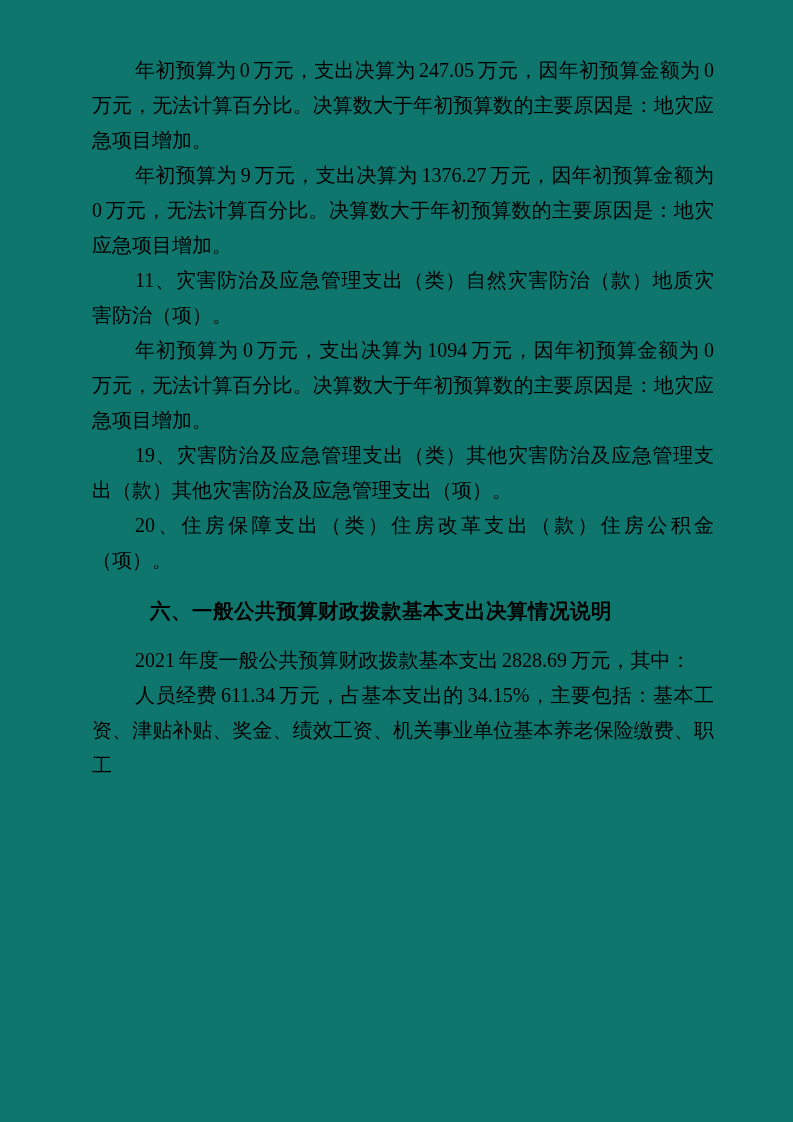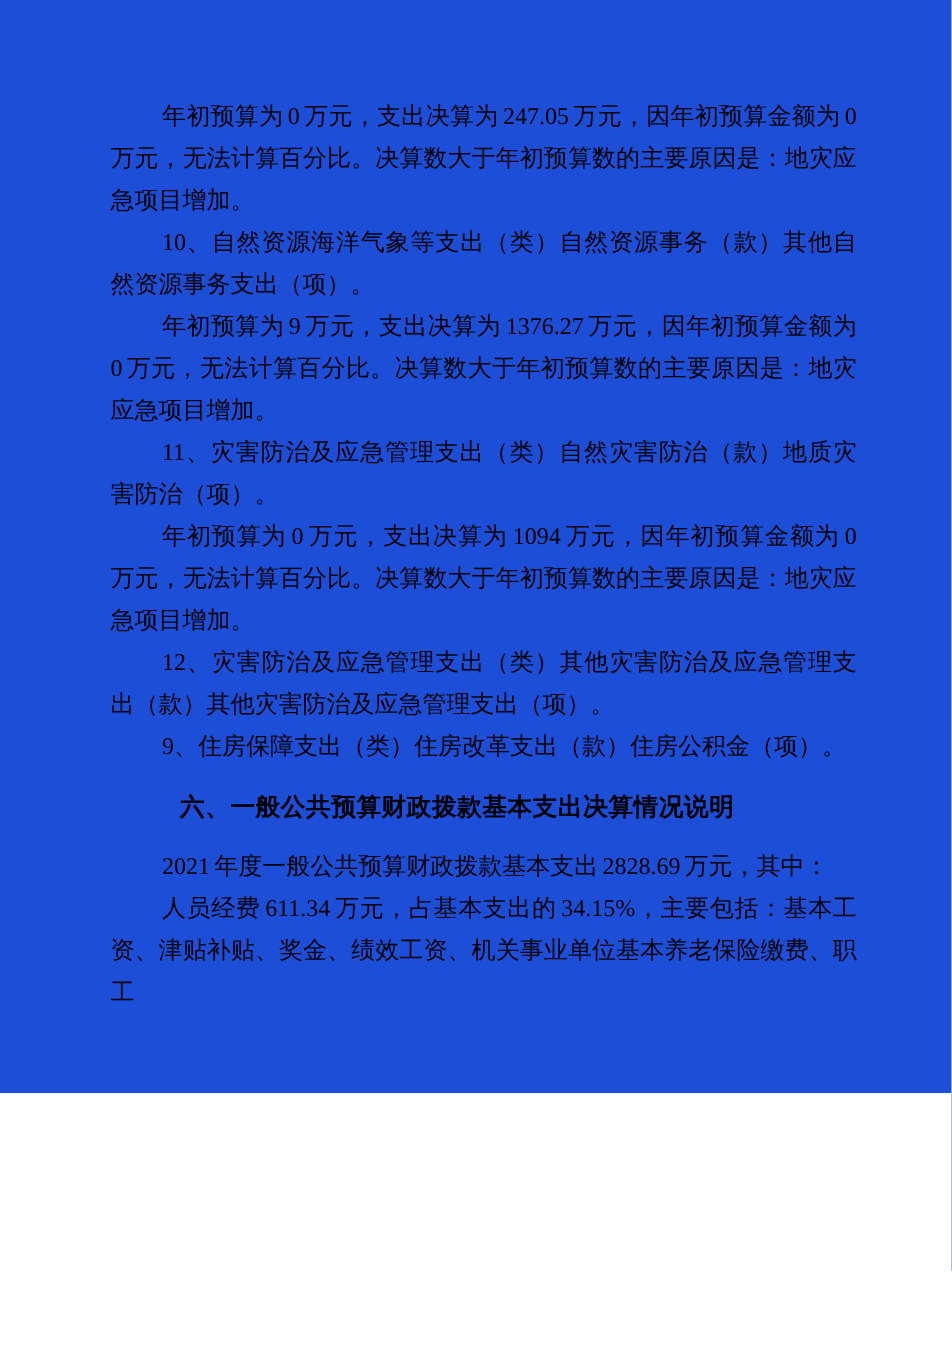--- a/index.html
+++ b/index.html
@@ -3,26 +3,26 @@
 <meta charset="utf-8">
 <style>
   html, body {
     margin: 0;
     padding: 0;
     background: #ffffff;
   }
   .page {
     position: relative;
     width: 793px;
-    height: 911px;
+    height: 1122px;
     margin: 0 auto;
-    background: #1d4ed8;
+    background: #0f766e;
     overflow: hidden;
     box-sizing: border-box;
-    padding: 80px 79px 0 92px;
+    padding: 53px 79px 0 92px;
   }
   .doc-body {
     width: 622px;
     color: #000000;
   }
   p.body-para {
     margin: 0;
     font-family: "Liberation Serif", "DejaVu Serif", serif;
     font-size: 20px;
     line-height: 35px;
@@ -43,23 +43,22 @@
     letter-spacing: 0.5px;
     color: #000000;
   }
 </style>
 </head>
 <body>
 
 <div class="page">
   <div class="doc-body" id="doc-body">
       <p class="body-para">年初预算为 0 万元，支出决算为 247.05 万元，因年初预算金额为 0 万元，无法计算百分比。决算数大于年初预算数的主要原因是：地灾应急项目增加。</p>
-      <p class="body-para">10、自然资源海洋气象等支出（类）自然资源事务（款）其他自然资源事务支出（项）。</p>
       <p class="body-para">年初预算为 9 万元，支出决算为 1376.27 万元，因年初预算金额为 0 万元，无法计算百分比。决算数大于年初预算数的主要原因是：地灾应急项目增加。</p>
       <p class="body-para">11、灾害防治及应急管理支出（类）自然灾害防治（款）地质灾害防治（项）。</p>
       <p class="body-para">年初预算为 0 万元，支出决算为 1094 万元，因年初预算金额为 0 万元，无法计算百分比。决算数大于年初预算数的主要原因是：地灾应急项目增加。</p>
-      <p class="body-para">12、灾害防治及应急管理支出（类）其他灾害防治及应急管理支出（款）其他灾害防治及应急管理支出（项）。</p>
-      <p class="body-para">9、住房保障支出（类）住房改革支出（款）住房公积金（项）。</p>
+      <p class="body-para">19、灾害防治及应急管理支出（类）其他灾害防治及应急管理支出（款）其他灾害防治及应急管理支出（项）。</p>
+      <p class="body-para">20、住房保障支出（类）住房改革支出（款）住房公积金（项）。</p>
       <p class="section-heading">六、一般公共预算财政拨款基本支出决算情况说明</p>
       <p class="body-para">2021 年度一般公共预算财政拨款基本支出 2828.69 万元，其中：</p>
       <p class="body-para">人员经费 611.34 万元，占基本支出的 34.15%，主要包括：基本工资、津贴补贴、奖金、绩效工资、机关事业单位基本养老保险缴费、职工</p>
     </div>
 </div>
 
 </body></html>

